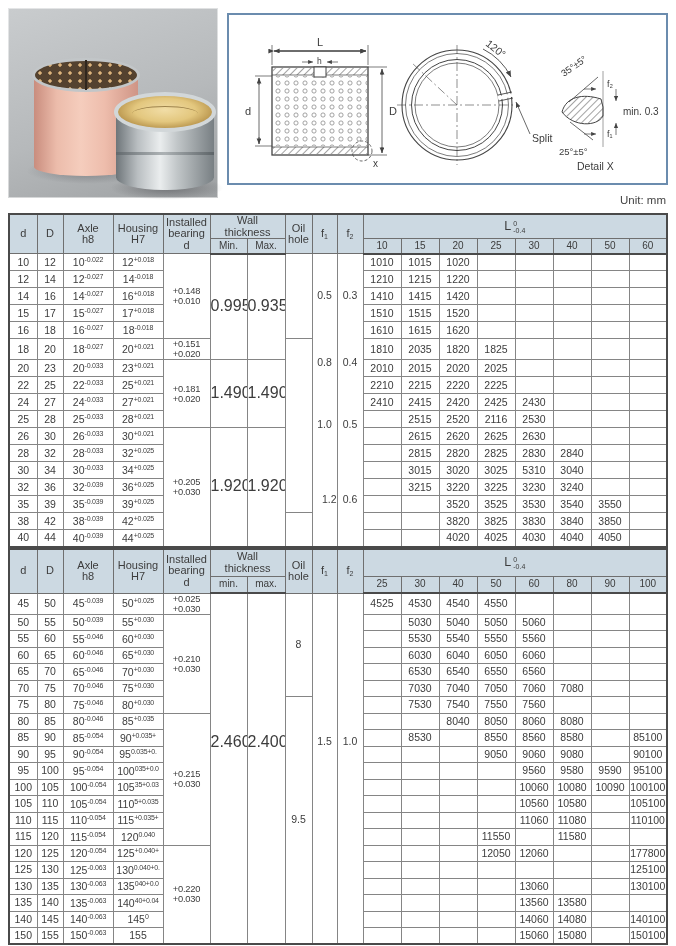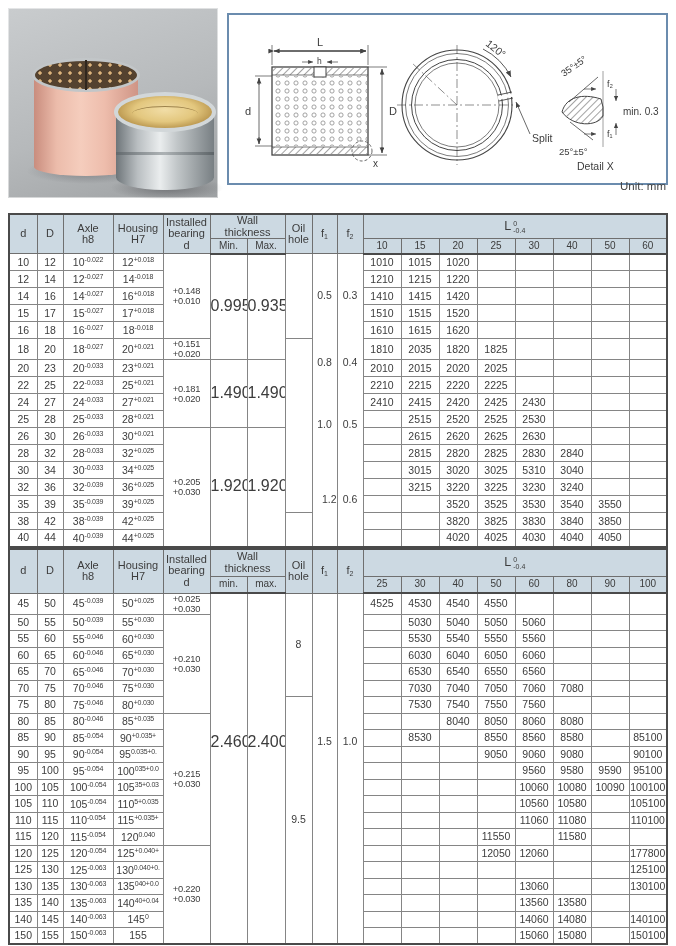--- a/index.html
+++ b/index.html
@@ -33,21 +33,21 @@
     background:radial-gradient(ellipse at 50% 44%,#f1dda6 0%,#e3c77e 46%,#bd9a52 72%,#8c7036 100%);
     border:4px solid #d2d7d9;box-sizing:border-box;}
   .bushR .seam{position:absolute;left:18px;top:14px;width:66px;height:14px;border-radius:50%;
     border-top:1px solid #8a6f3a;opacity:.8;}
 
   
   .diagram{position:absolute;left:227px;top:13px;width:441px;height:172px;border:2px solid #6b8cae;background:#fff;box-sizing:border-box;}
   .diagram svg{display:block;}
   .dtext{font-family:"Liberation Sans",sans-serif;fill:#3c3c3c;}
 
-  .unit{position:absolute;right:10px;top:180px;font-size:11.5px;color:#444;}
+  .unit{position:absolute;right:10px;top:194px;font-size:11.5px;color:#444;}
 
   
   table.spec{position:absolute;left:8px;border-collapse:collapse;table-layout:fixed;width:660px;
     font-family:"Liberation Sans",sans-serif;color:#3c3c3c;border:2px solid #4a4a4a;}
   table.spec.t1{top:213px;}
   table.spec.t2{top:548px;}
   .spec th,.spec td{border:1px solid #858585;padding:0;text-align:center;vertical-align:middle;overflow:hidden;line-height:1.05;}
   .spec thead th{background:#ccd9e2;font-weight:normal;font-size:11px;border-color:#6f6f6f;}
   .spec thead tr:last-child th{border-bottom:2px solid #4a4a4a;font-size:10px;}
   .t1 thead tr.r1{height:24px;} .t1 thead tr.r2{height:15px;}
@@ -412,21 +412,21 @@
           <td></td>
         </tr>
         <tr>
           <td>25</td>
           <td>28</td>
           <td class="tol"><span class="bse">25</span><span class="sp">-0.033</span></td>
           <td class="tol"><span class="bse">28</span><span class="sp">+0.021</span></td>
           <td></td>
           <td>2515</td>
           <td>2520</td>
-          <td>2525</td>
+          <td>2116</td>
           <td>2530</td>
           <td></td>
           <td></td>
           <td></td>
         </tr>
         <tr>
           <td>26</td>
           <td>30</td>
           <td class="tol"><span class="bse">26</span><span class="sp">-0.033</span></td>
           <td class="tol"><span class="bse">30</span><span class="sp">+0.021</span></td>

